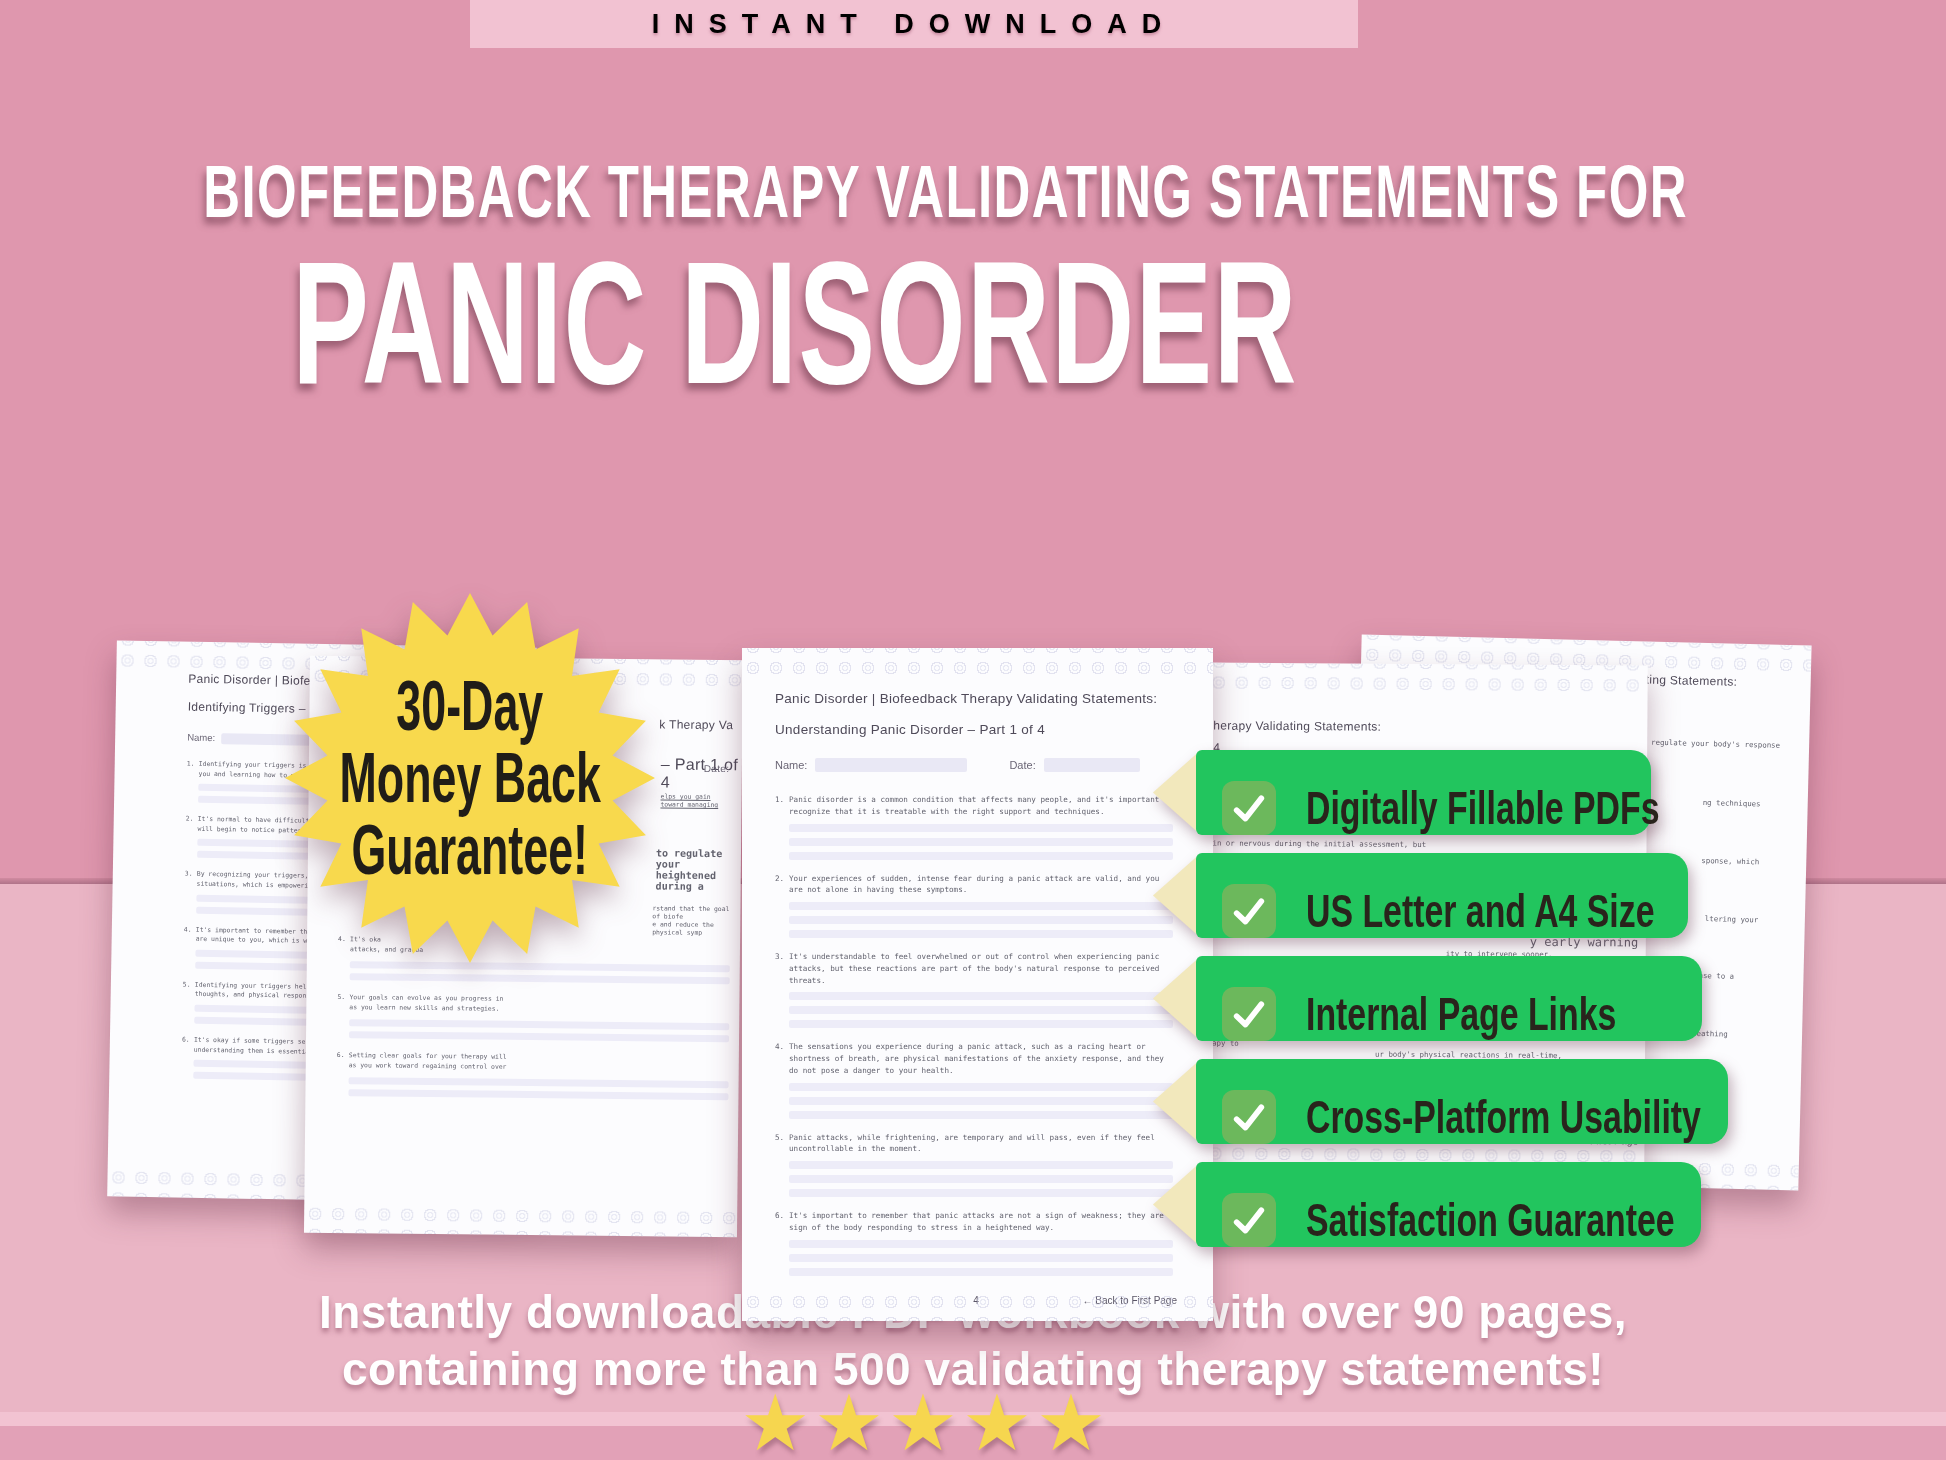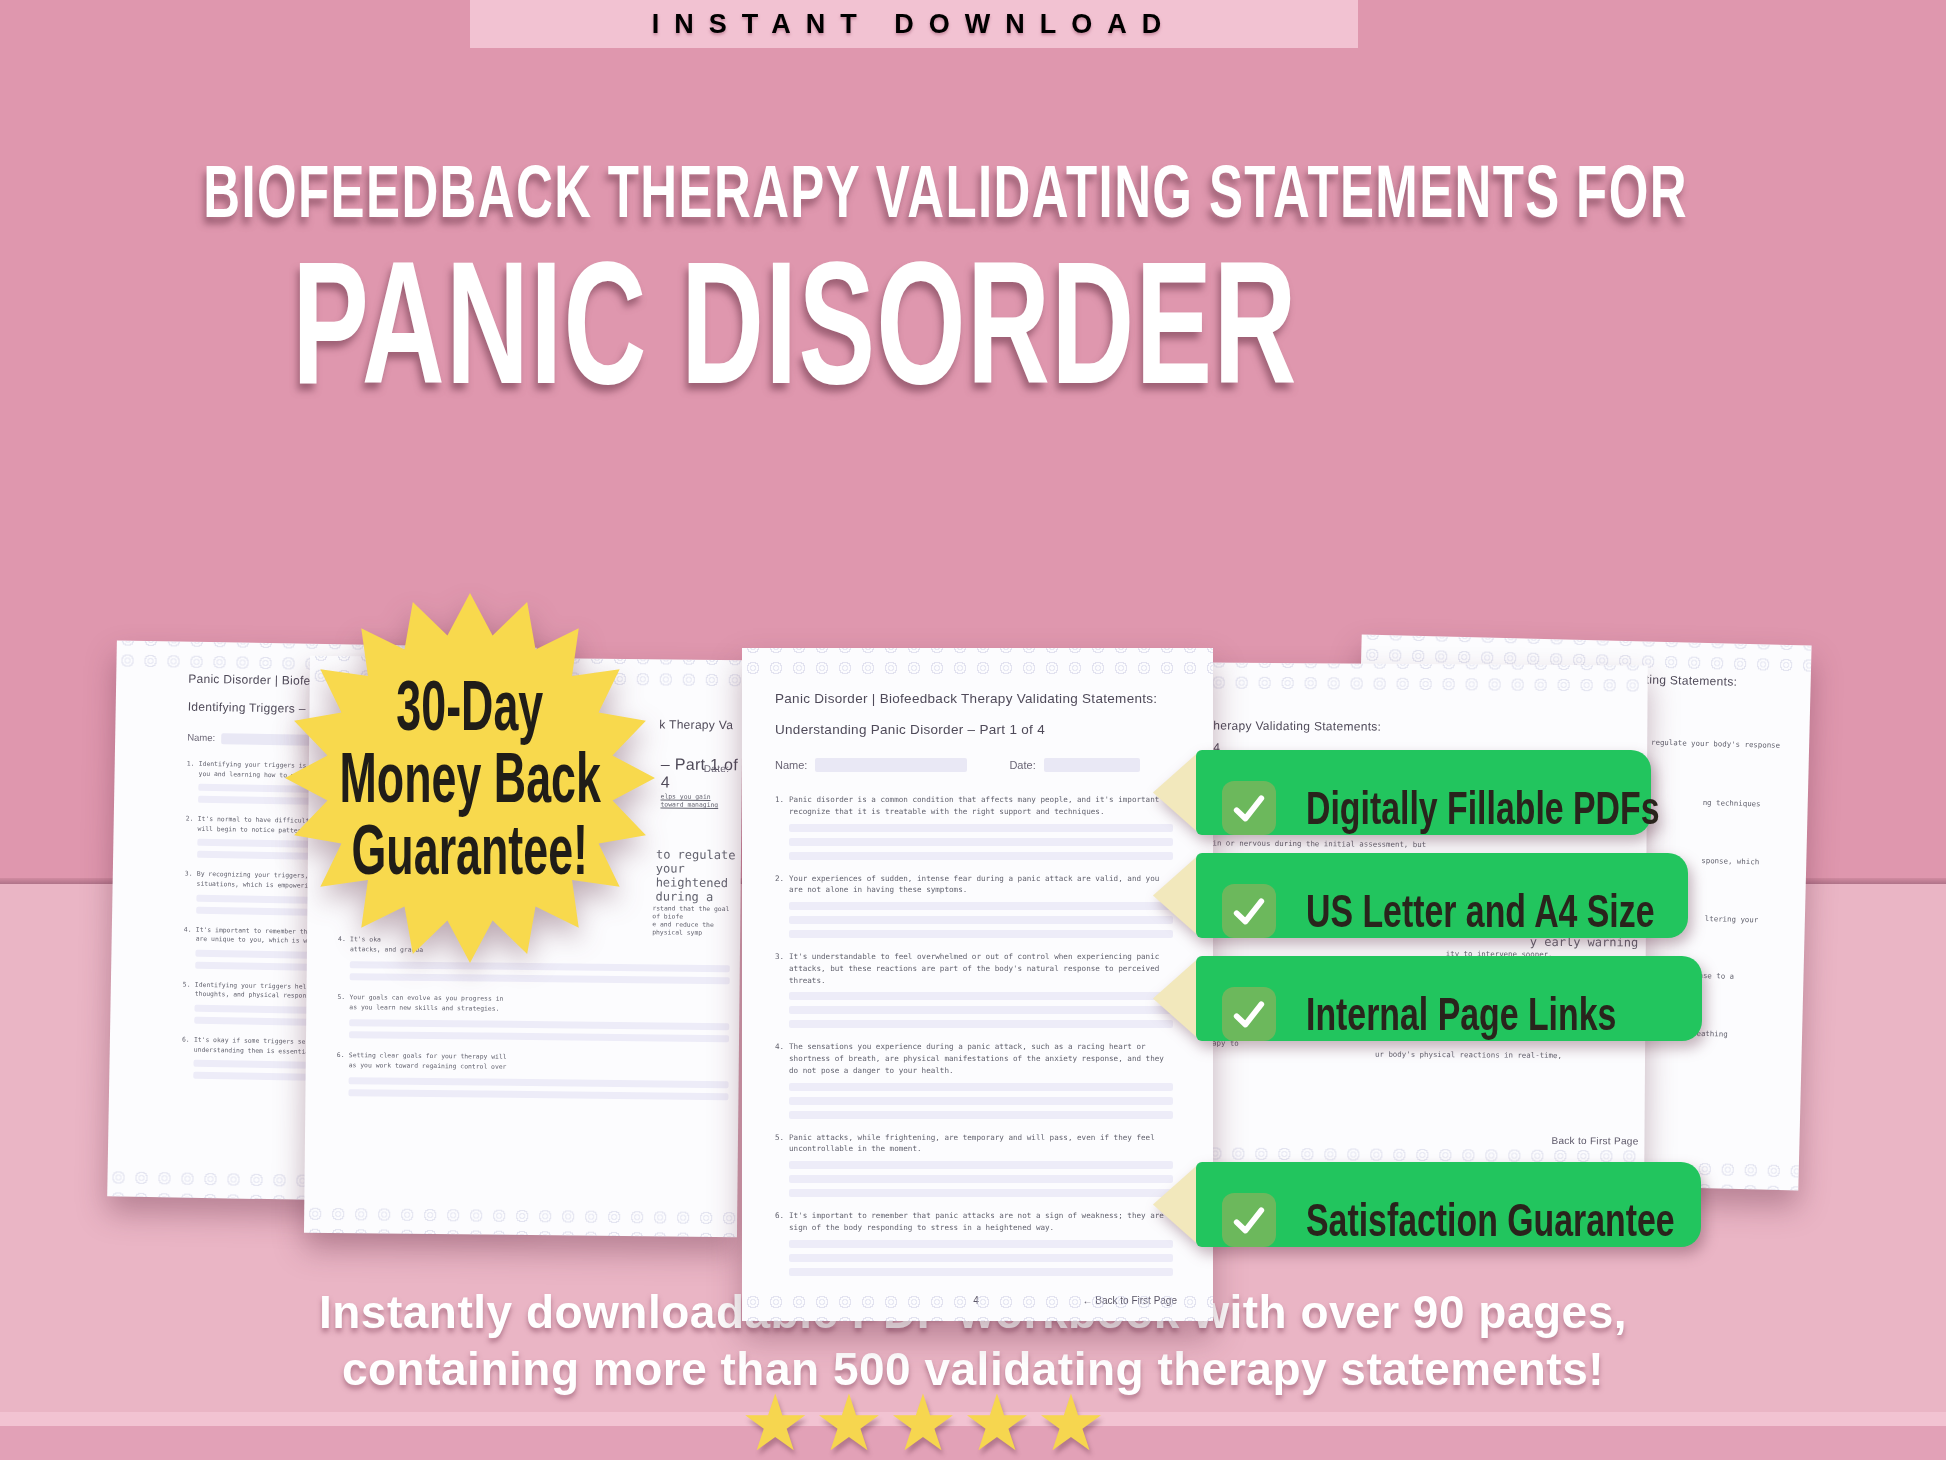--- a/index.html
+++ b/index.html
@@ -218,21 +218,21 @@
         </div>
     </div>
   </div>
 
   <div class="page p2">
     <div class="frag sans" style="left:350px;top:58px;font-size:12px;">k Therapy Va</div>
     <div class="frag sans" style="left:352px;top:80px;font-size:16px;margin-top:16px;">– Part 1 of 4</div>
     <div class="frag sans" style="left:395px;top:103px;font-size:10px;color:#6a6575;">Date:</div>
     <div class="frag mono" style="left:352px;top:133px;font-size:6.4px;text-decoration:underline;">elps you gain
 toward managing</div>
-    <div class="frag mono" style="left:348px;top:188px;font-size:12px;">to regulate your
+    <div class="frag mono" style="left:348px;top:188px;font-size:10px;font-weight:bold;">to regulate your
 heightened during a</div>
     <div class="frag mono" style="left:345px;top:245px;font-size:6.4px;">rstand that the goal of biofe
 e and reduce the physical symp</div>
     <div class="item" style="top:279px;">
         <span class="num mono">4.</span>
         <span class="txt mono">It's oka
 attacks, and gradua</span>
       </div>
     <div class="pbars bars" style="top:305px;">
         <i></i>
@@ -363,20 +363,31 @@
     <span class="tip"></span>
     <span class="body">
       <span class="checkbox">
           <svg viewBox="0 0 100 100">
             <path d="M22 55 L42 74 L78 28" fill="none" stroke="#ffffff" stroke-width="13" stroke-linecap="round" stroke-linejoin="round"></path>
           </svg>
         </span>
       <span class="ribbon-label">Internal Page Links</span>
     </span>
   </div>
+  <div class="ribbon r4">
+    <span class="tip"></span>
+    <span class="body">
+      <span class="checkbox">
+          <svg viewBox="0 0 100 100">
+            <path d="M22 55 L42 74 L78 28" fill="none" stroke="#ffffff" stroke-width="13" stroke-linecap="round" stroke-linejoin="round"></path>
+          </svg>
+        </span>
+      <span class="ribbon-label">Cross-Platform Usability</span>
+    </span>
+  </div>
   <div class="ribbon r5">
     <span class="tip"></span>
     <span class="body">
       <span class="checkbox">
           <svg viewBox="0 0 100 100">
             <path d="M22 55 L42 74 L78 28" fill="none" stroke="#ffffff" stroke-width="13" stroke-linecap="round" stroke-linejoin="round"></path>
           </svg>
         </span>
       <span class="ribbon-label">Satisfaction Guarantee</span>
     </span>

